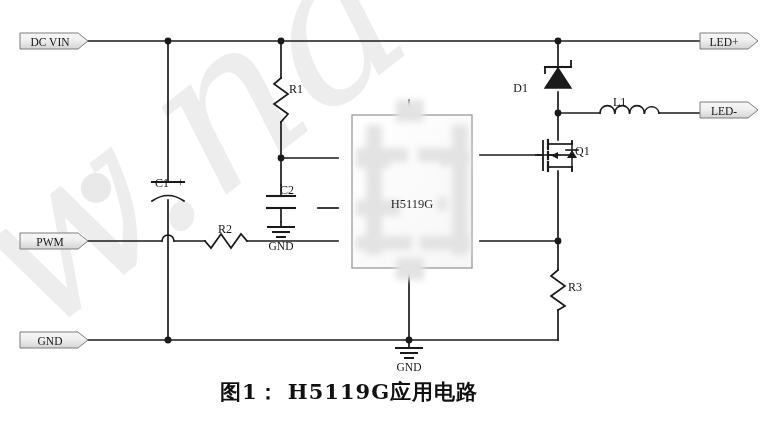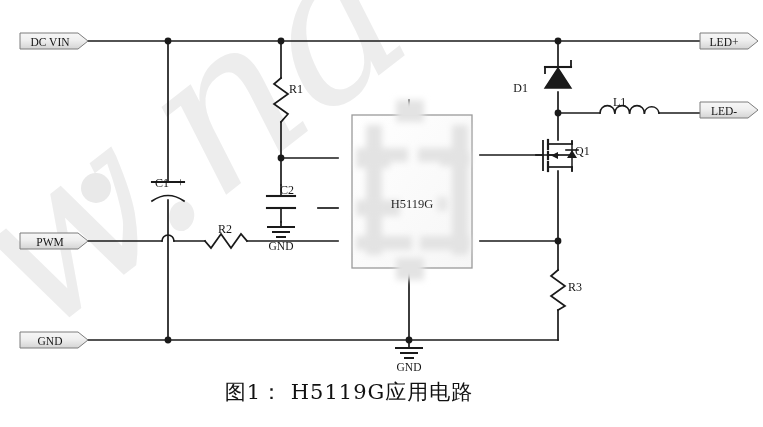--- a/index.html
+++ b/index.html
@@ -10,21 +10,21 @@
   }
   #schematic{position:absolute;left:0;top:0;width:763px;height:427px;}
   .wm{
     position:absolute;left:0;top:0;width:763px;height:427px;
     pointer-events:none;
   }
   .caption{
     position:absolute;left:0;top:378px;width:698px;
     text-align:center;
     font-family:"DejaVu Serif", serif;
-    font-weight:normal;
+    font-weight:bold;
     font-size:21px;
     letter-spacing:1px;
     color:#111;
   }
 </style>
 </head>
 <body>
 
 <svg class="wm" viewBox="0 0 763 427" xmlns="http://www.w3.org/2000/svg" aria-hidden="true">
   <g transform="rotate(-38 150 140)" fill="#ededed">

